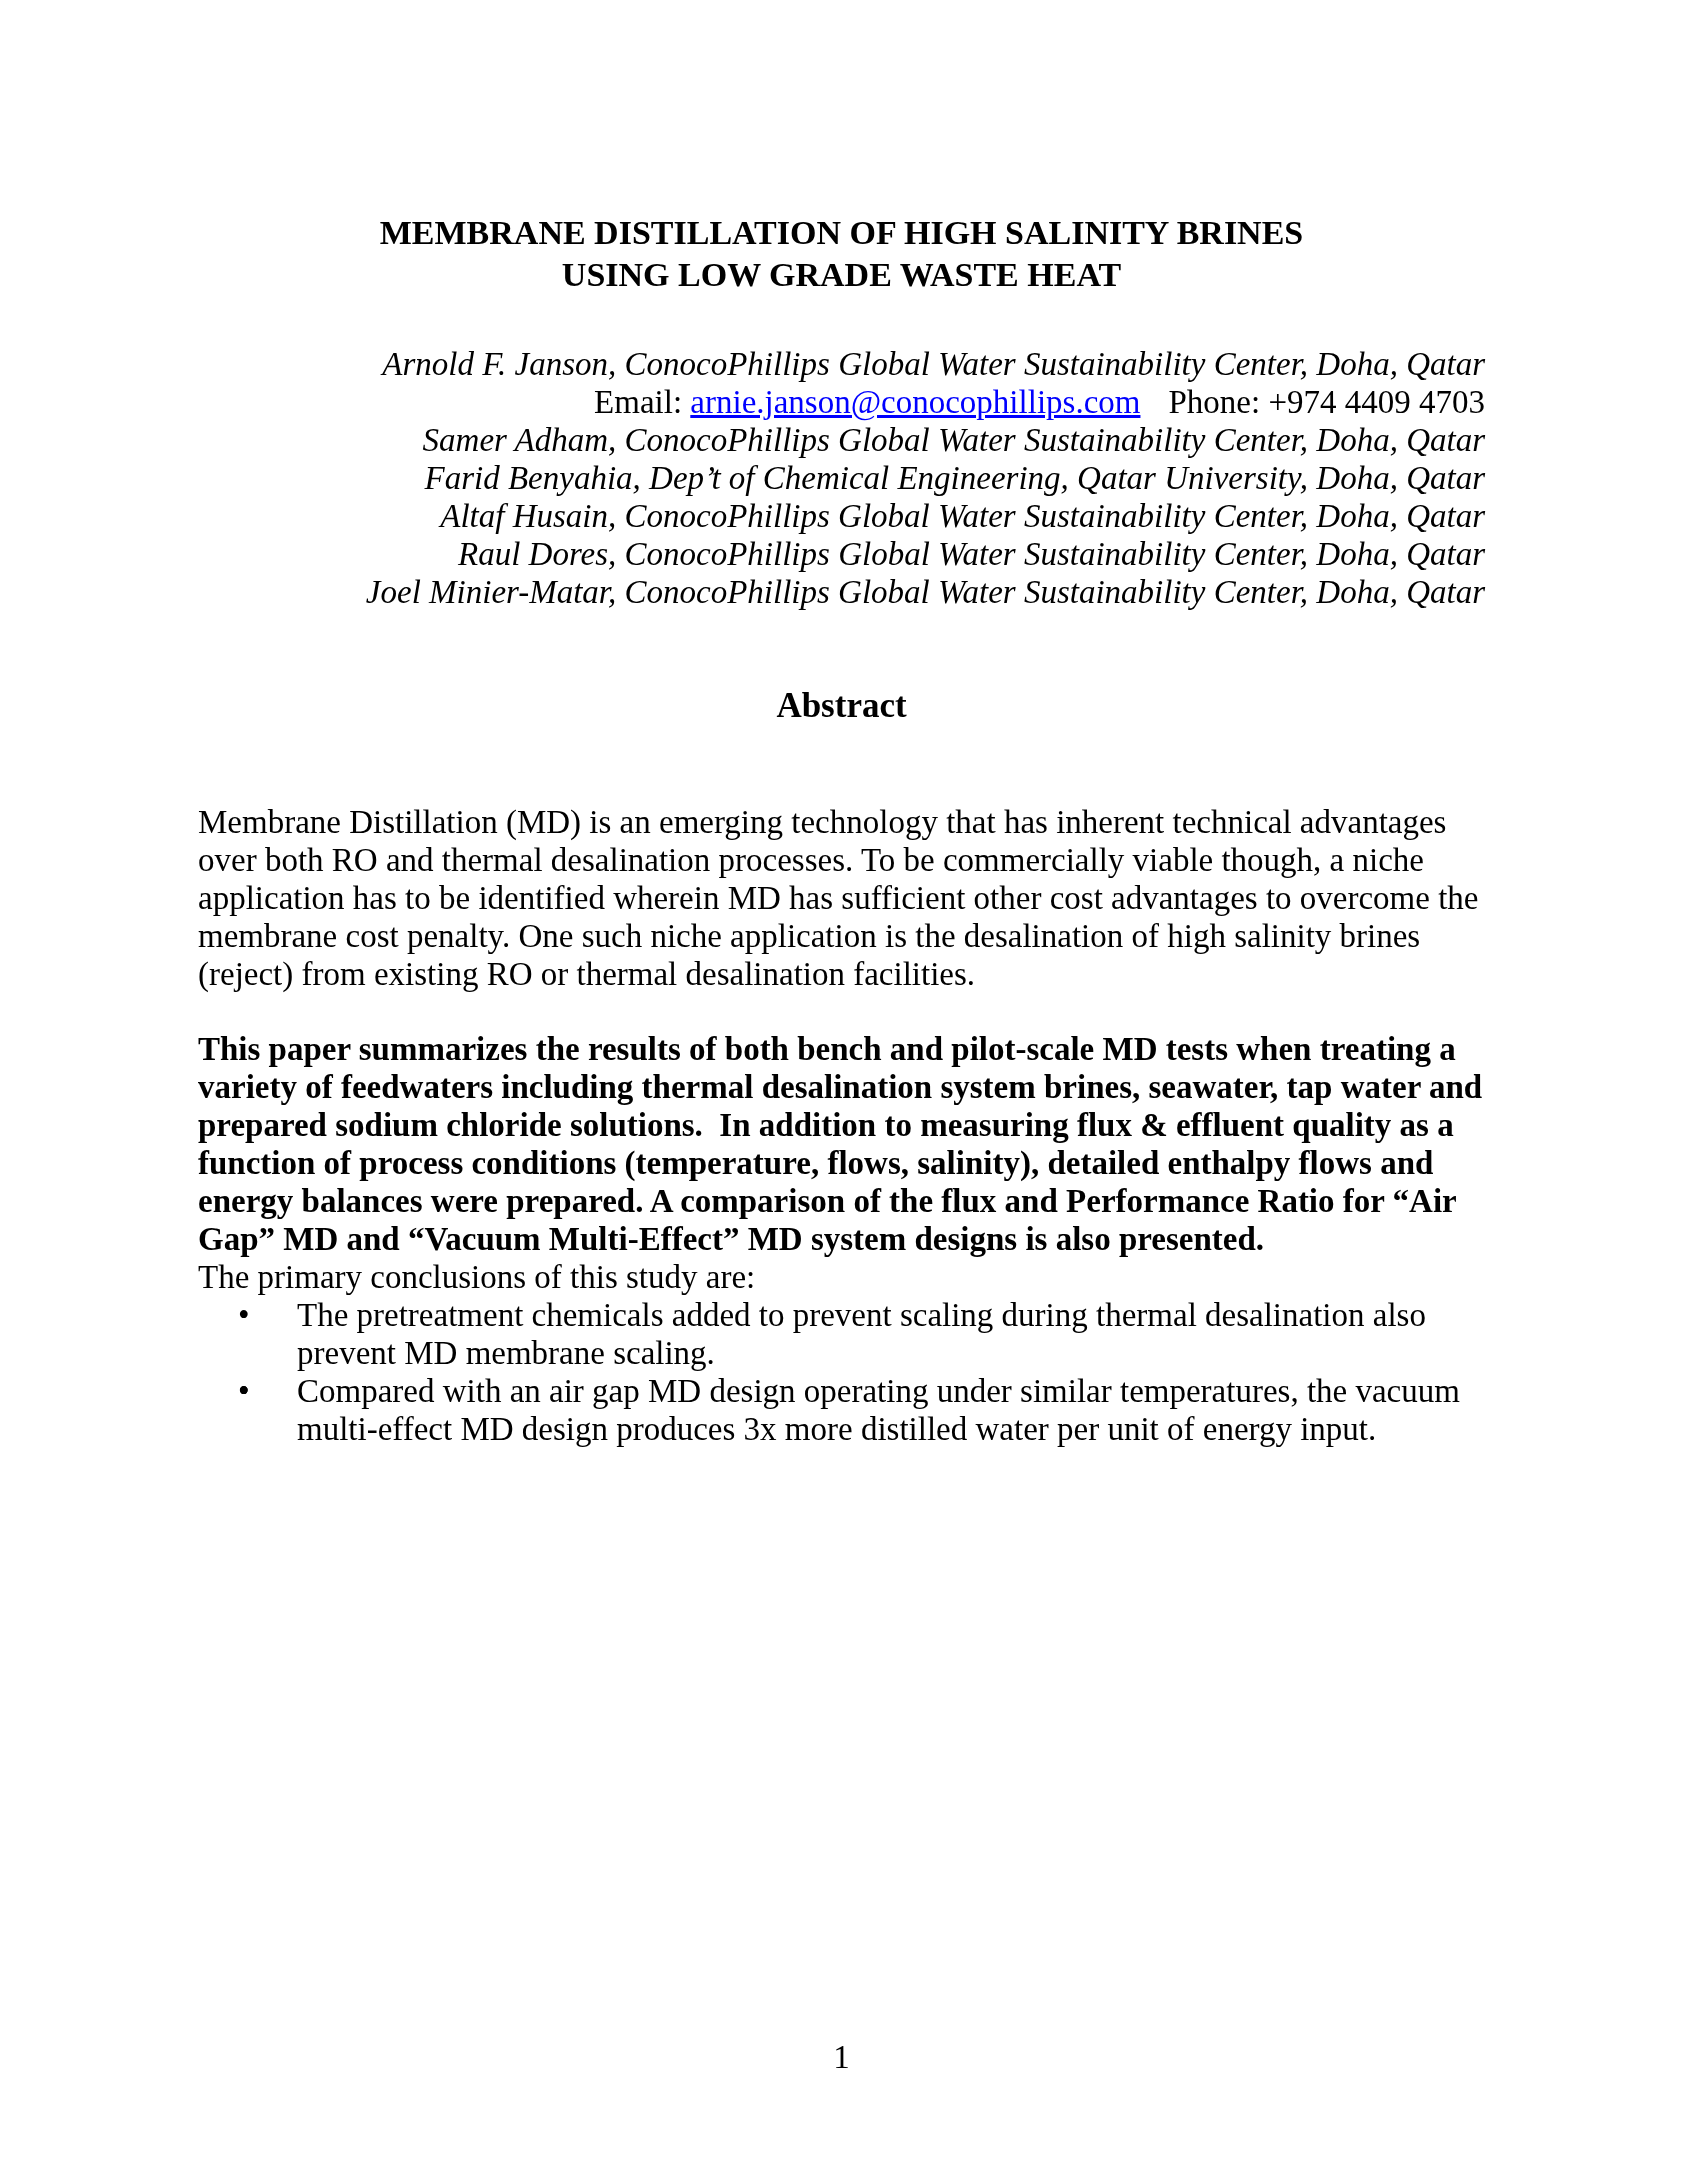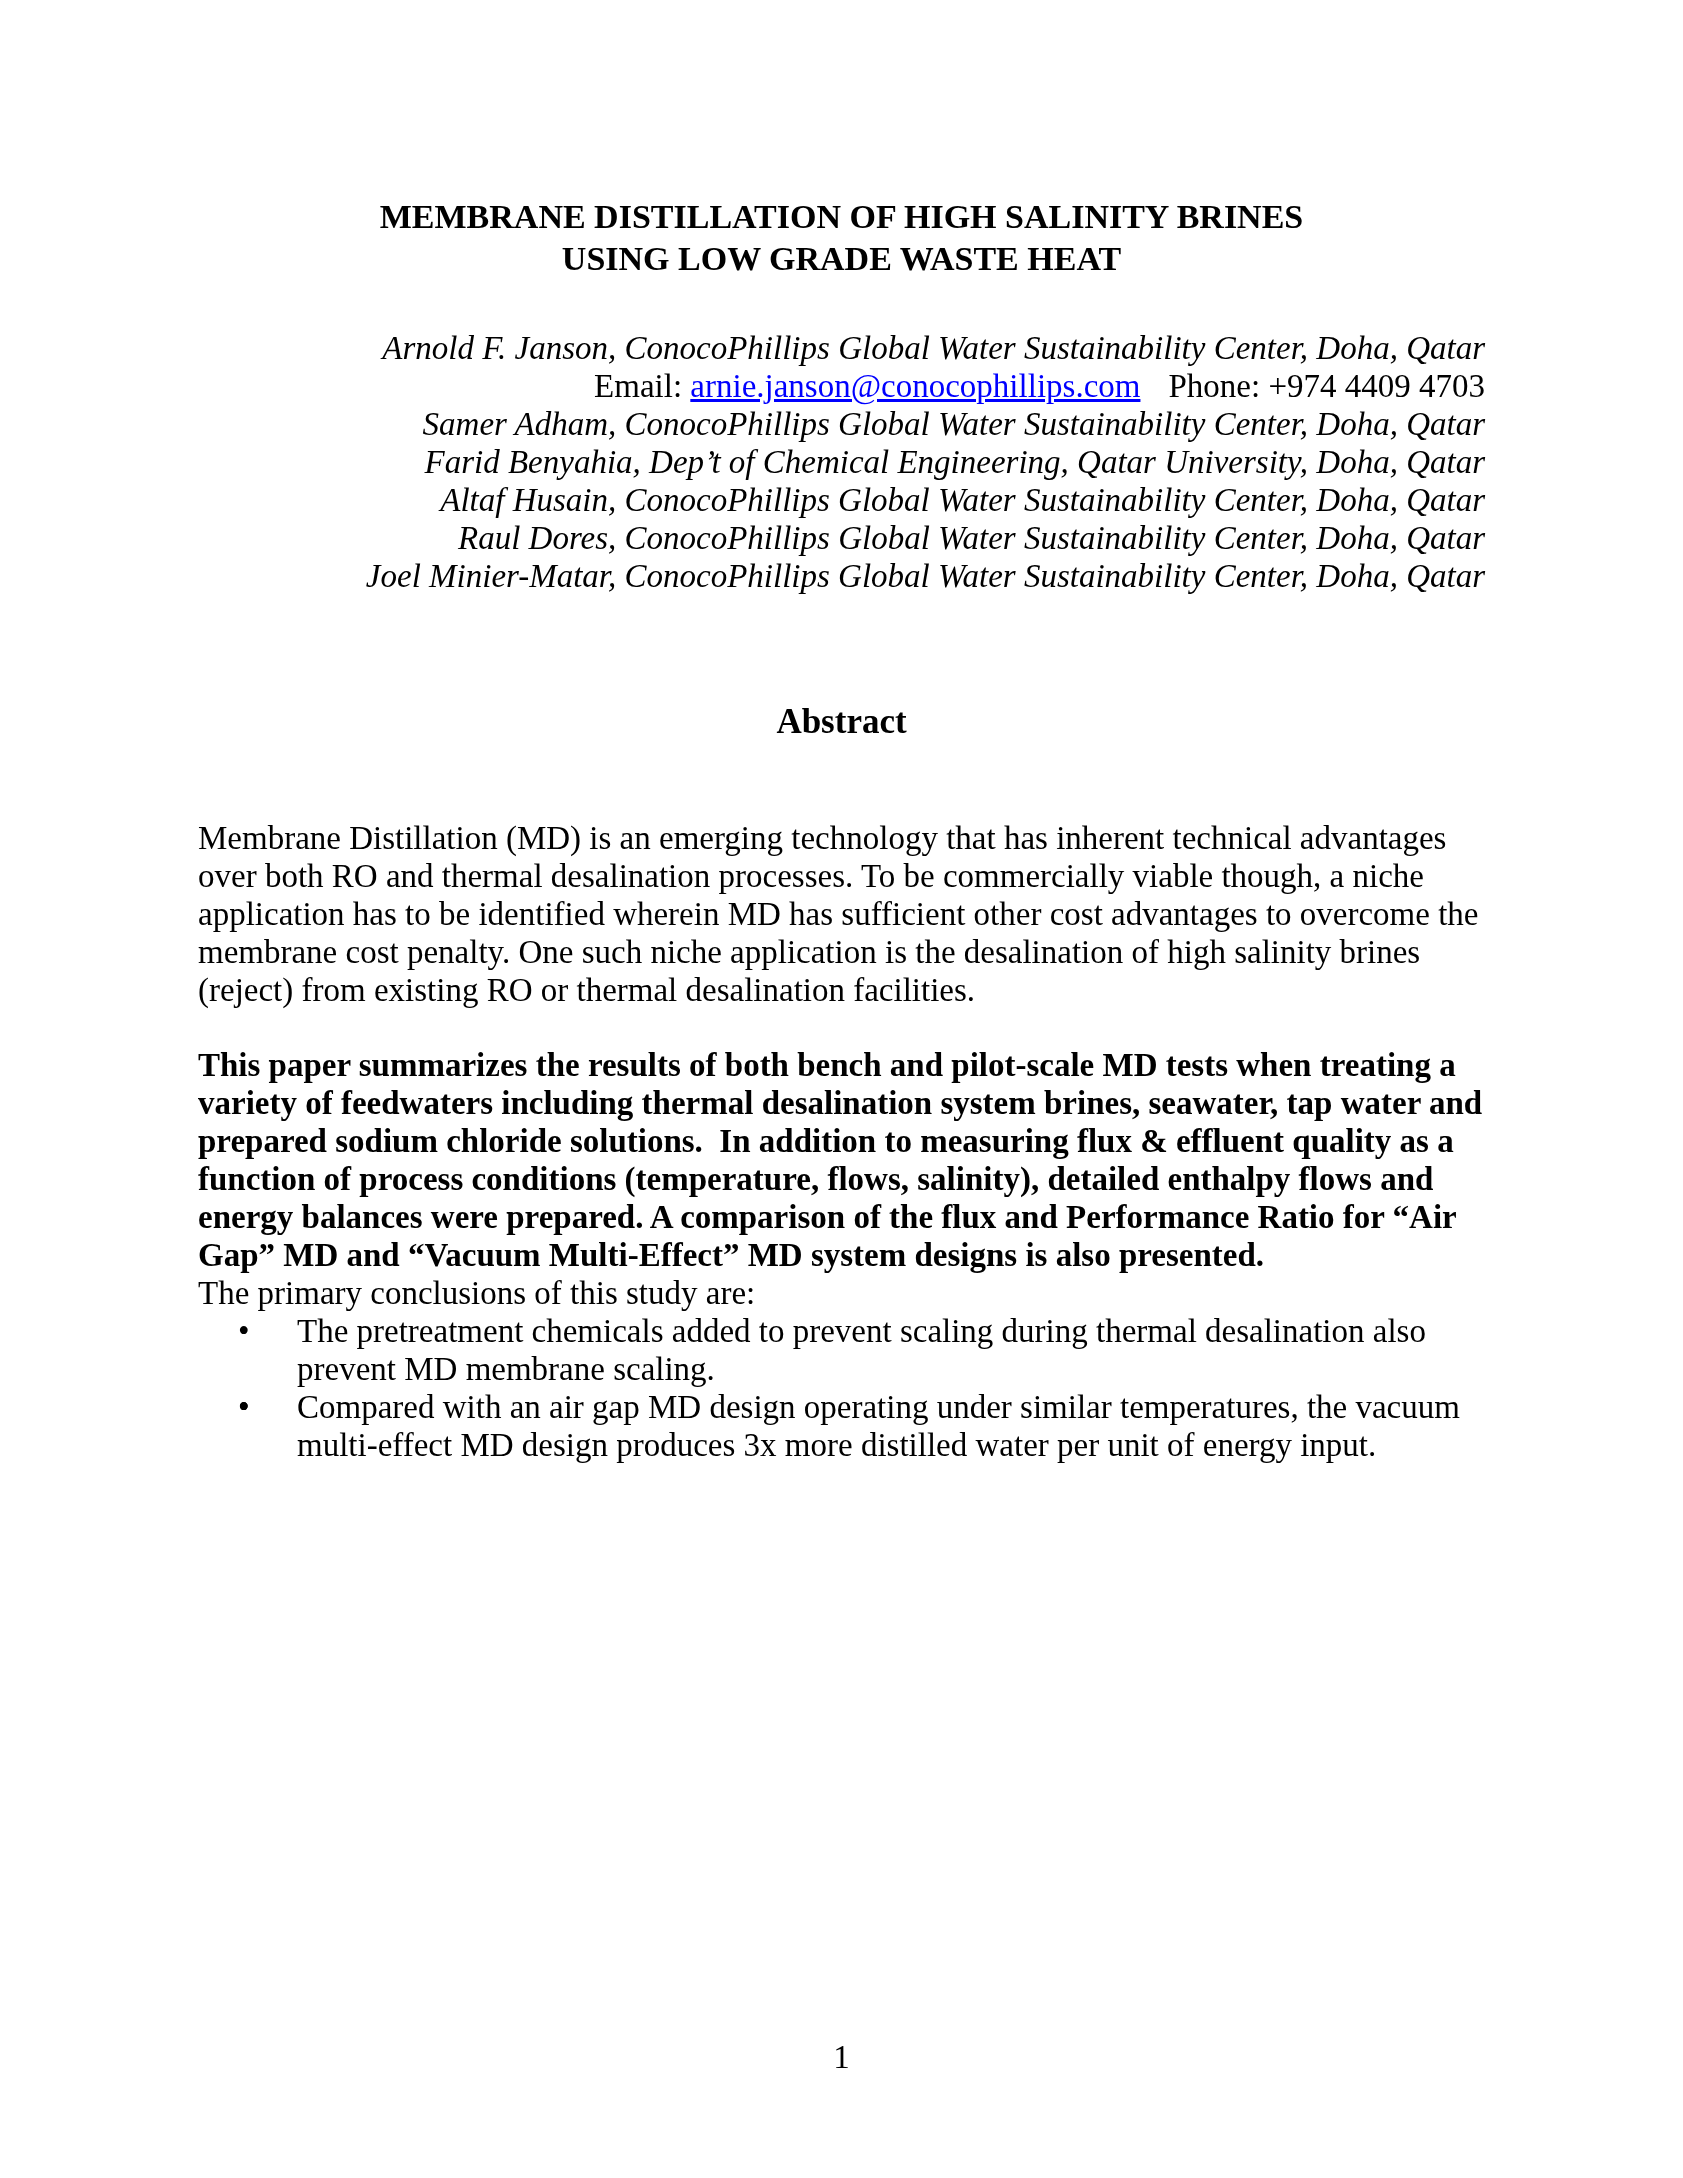--- a/index.html
+++ b/index.html
@@ -14,21 +14,21 @@
     background: #ffffff;
     color: #000000;
     font-family: "Liberation Serif", "DejaVu Serif", serif;
     font-size: 33px;
     line-height: 38px;
     overflow: hidden;
   }
   .content {
     position: absolute;
     left: 198px;
-    top: 0;
+    top: 16px;
     width: 1287px;
   }
   .title {
     margin-top: 196px;
     text-align: center;
     font-weight: bold;
     font-size: 34px;
     line-height: 42px;
   }
   .authors {
@@ -41,21 +41,21 @@
   }
   .email-link {
     color: #0000FF;
     text-decoration: underline;
     cursor: pointer;
   }
   .phone {
     margin-left: 28px;
   }
   .heading {
-    margin-top: 108px;
+    margin-top: 76px;
     text-align: center;
     font-weight: bold;
     font-size: 35px;
   }
   .para {
     margin: 0;
     white-space: pre-wrap;
   }
   .p1 { margin-top: 78px; }
   .p2 { margin-top: 37px; font-weight: bold; }

